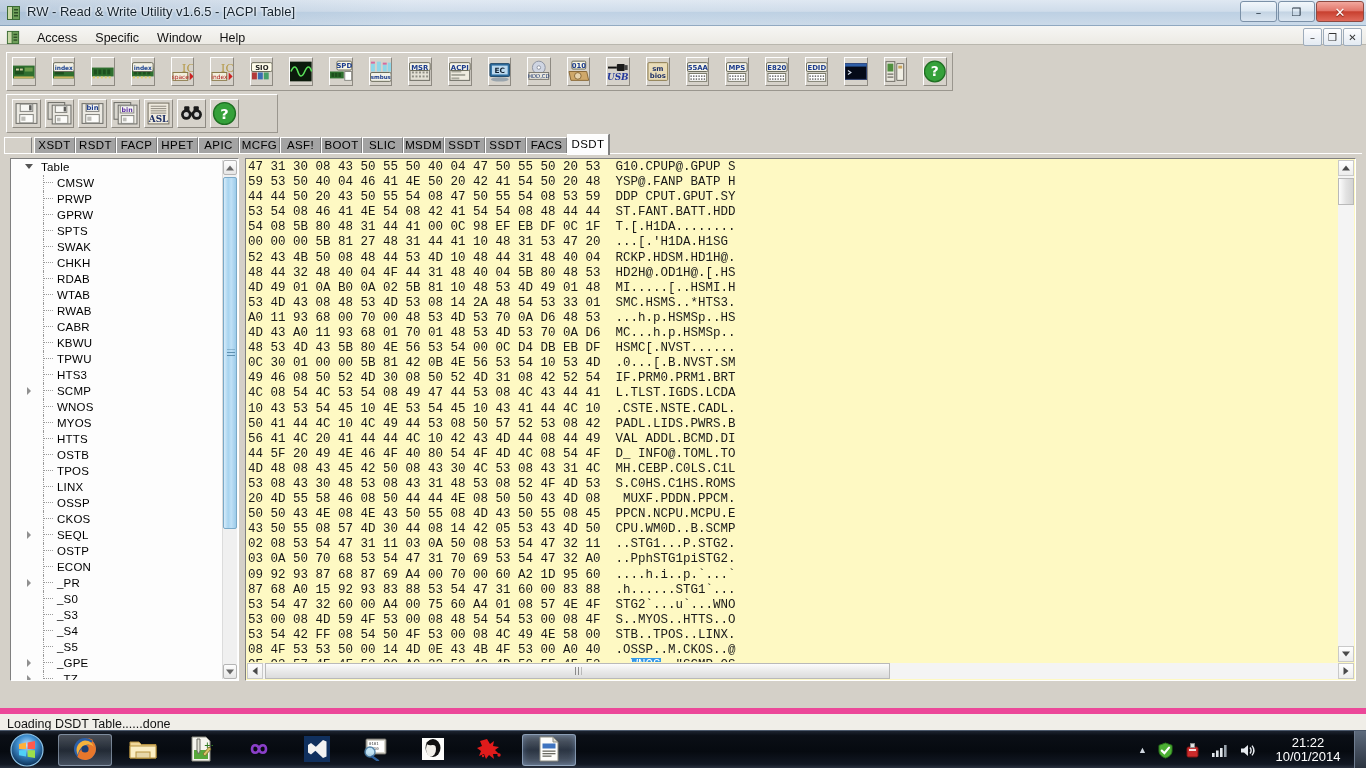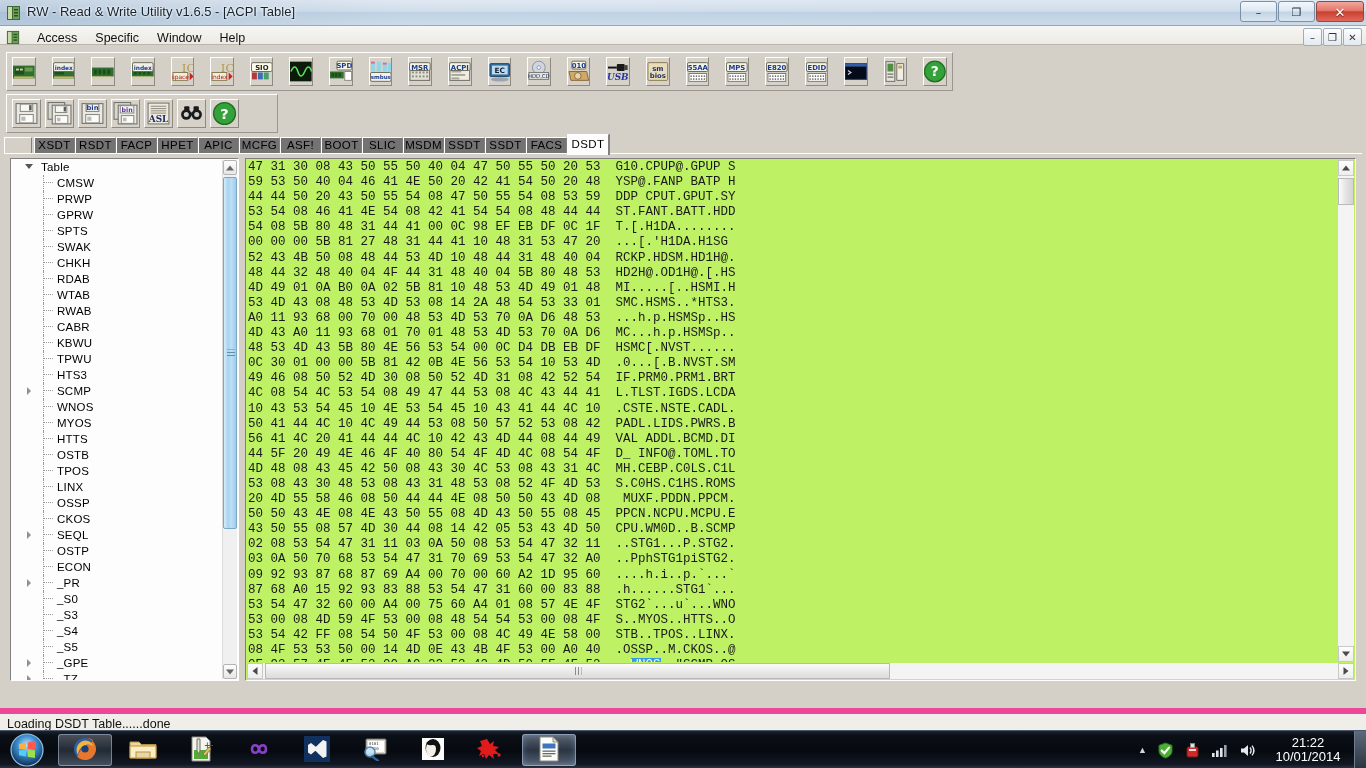--- a/index.html
+++ b/index.html
@@ -106,21 +106,21 @@
   
   .child{
     position:absolute;left:4px;top:134px;width:1358px;height:572px;
   }
   .tabstrip{
     position:absolute;left:0;top:0;height:20px;width:1358px;
   }
   .tab{
     position:absolute;top:3px;height:17px;
     border:1px solid #fff;border-right-color:#808080;border-bottom:none;
-    background:#737373;
+    background:#a3a3a3;
     box-sizing:border-box;
     font-size:11.5px;line-height:15px;text-align:center;color:#000;
     font-family:"Liberation Sans",sans-serif;
     letter-spacing:.4px;
     box-shadow:1px 0 0 #808080;
   }
   .tab.sel{
     top:0;height:21px;line-height:19px;
     background:#fdfdfd;border-color:#fff;border-right-color:#808080;
     font-weight:normal;z-index:5;
@@ -190,21 +190,21 @@
   }
   .tsb .thumb .grip{
     position:absolute;left:3px;top:50%;transform:translateY(-50%);
     width:8px;height:7px;
     background:repeating-linear-gradient(to bottom,#5f90b0 0,#5f90b0 1px,transparent 1px,transparent 3px);
   }
 
   
   .hexpane{
     position:absolute;left:241px;top:4px;width:1111px;height:523px;
-    background:#bef264;
+    background:#fef9c3;
     border:1px solid #808080;border-right-color:#fff;border-bottom-color:#fff;
     box-sizing:border-box;overflow:hidden;
   }
   .hexview{
     position:absolute;left:0;top:1px;right:17px;bottom:18px;overflow:hidden;
   }
   .hexline{
     height:15.1px;line-height:15.1px;white-space:pre;
     font-family:"Liberation Mono","DejaVu Sans Mono",monospace;
     font-size:12.5px;color:#1a1a1a;letter-spacing:0px;

